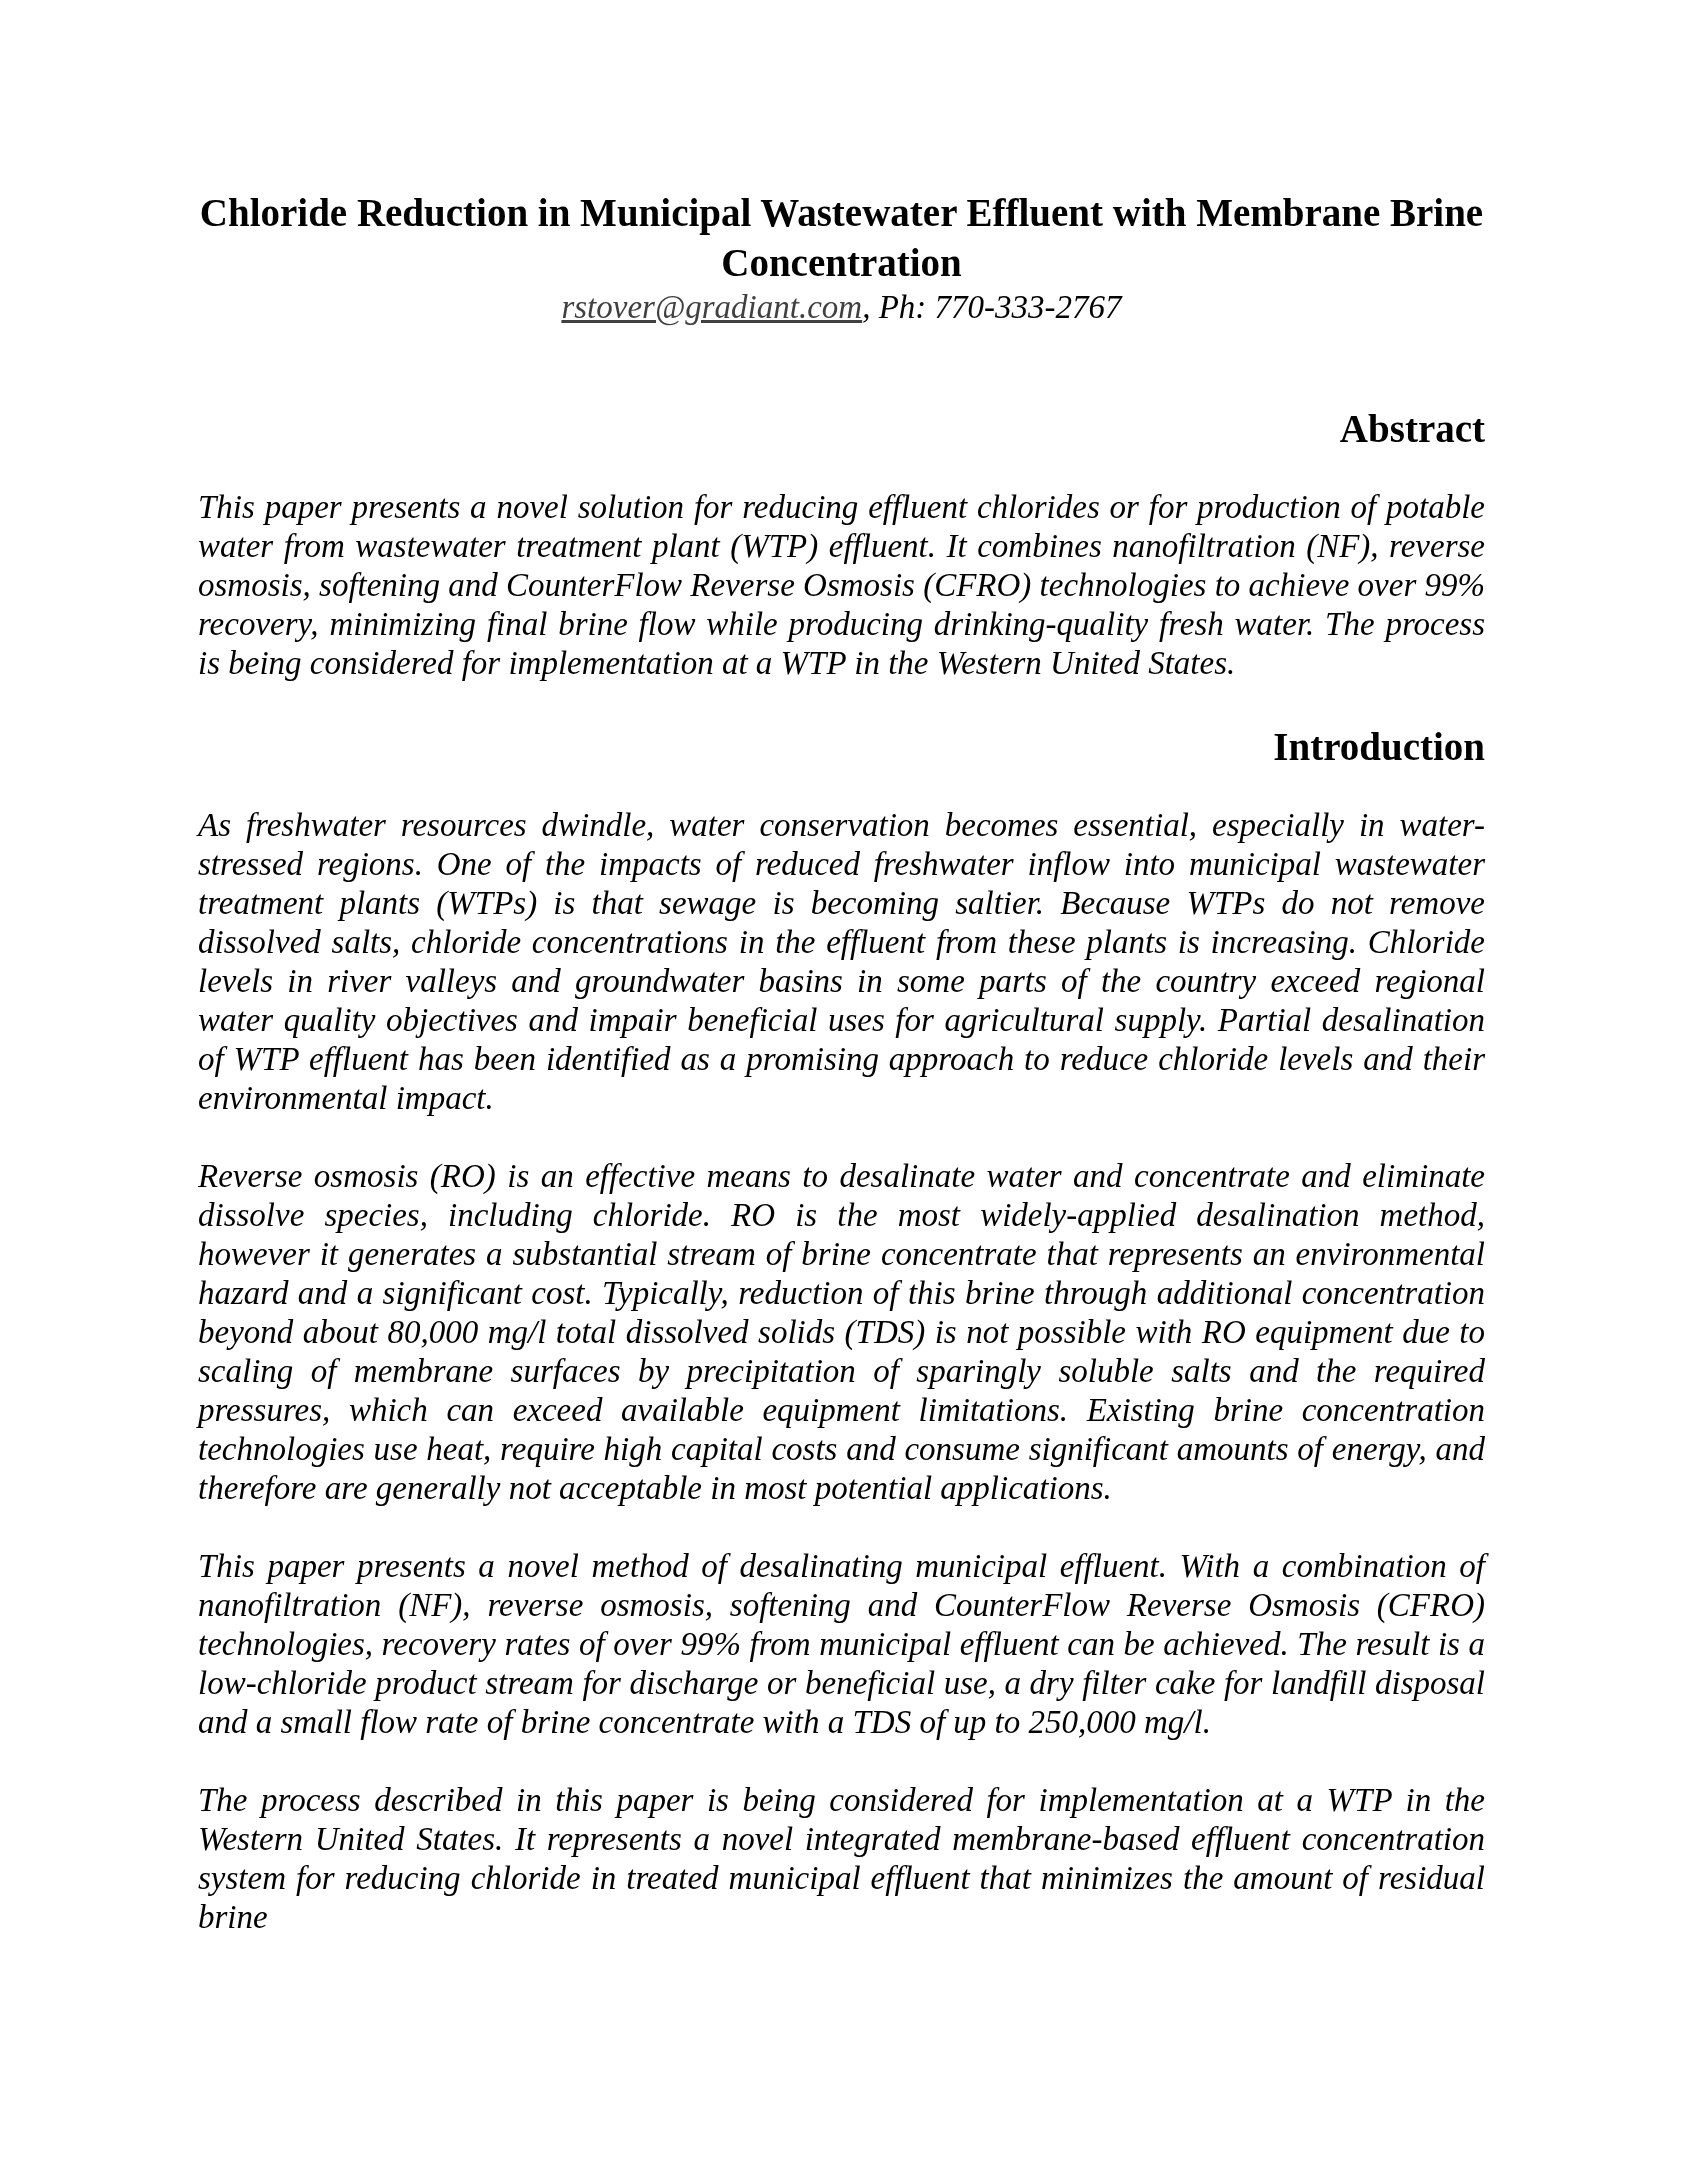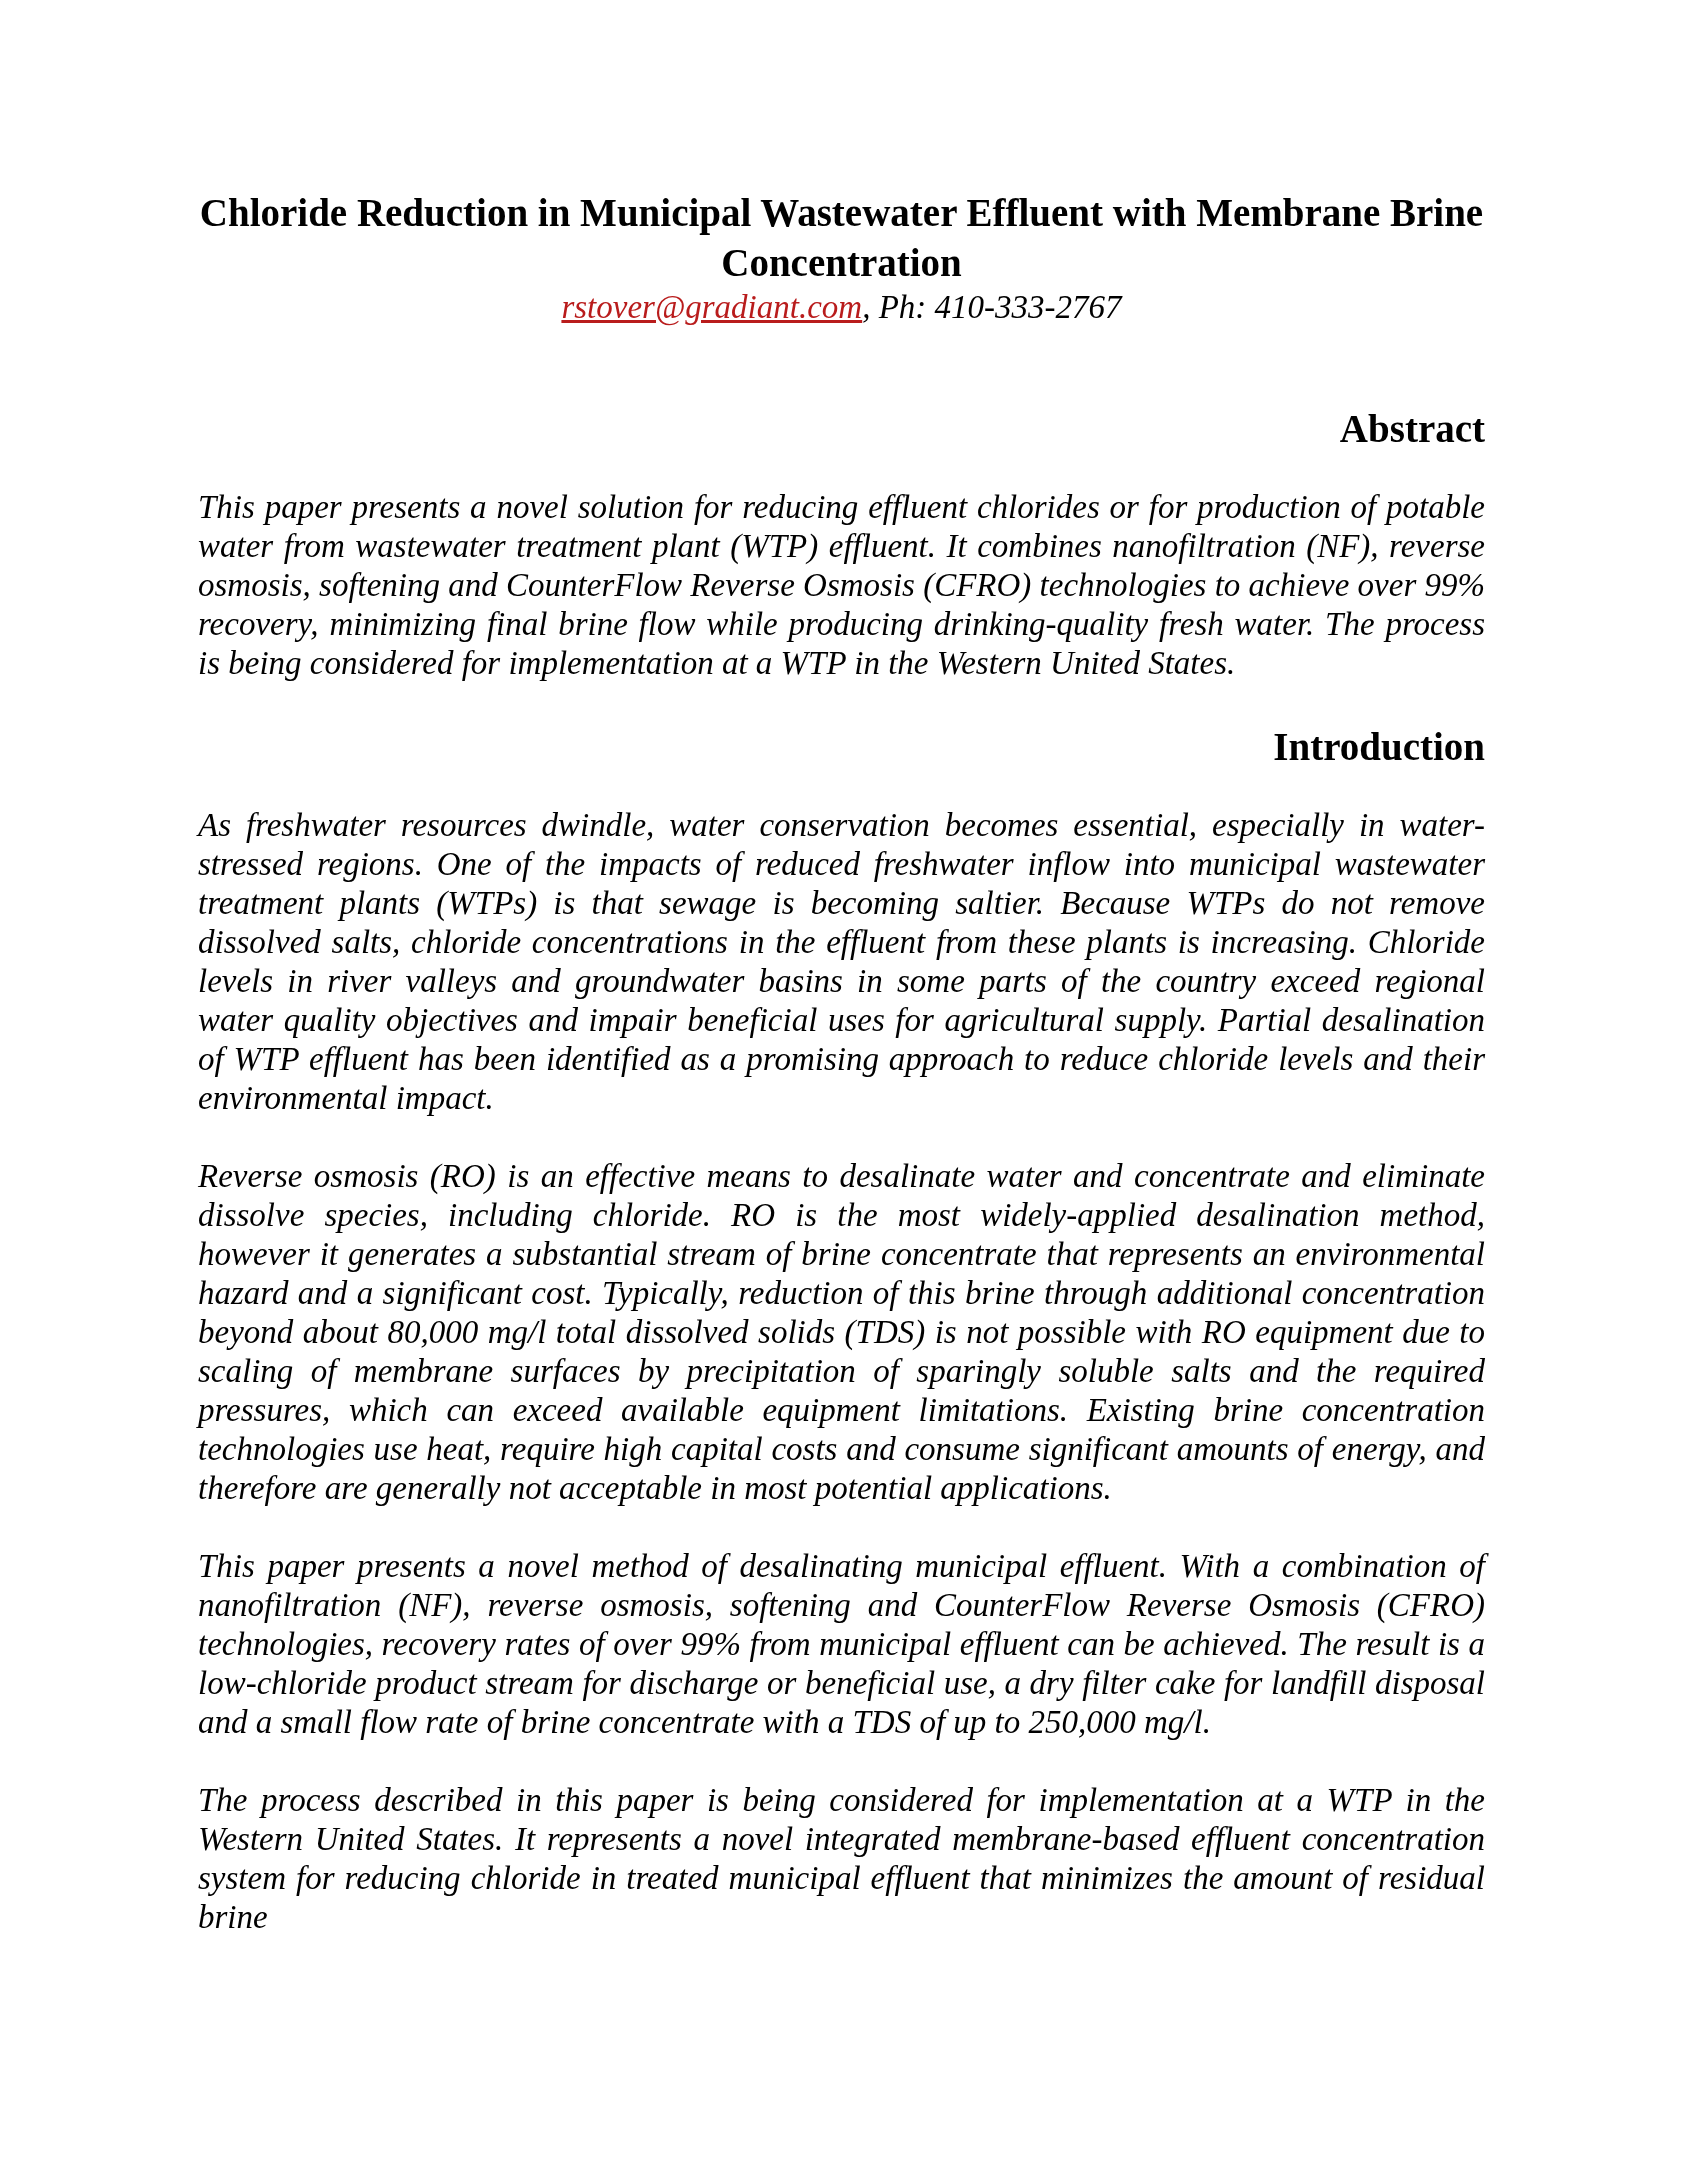--- a/index.html
+++ b/index.html
@@ -27,21 +27,21 @@
     margin: 32px 0 0 0;
     text-align: center;
     font-style: italic;
   }
   .contact-line {
     margin: 0;
     text-align: center;
     font-style: italic;
   }
   .email-link {
-    color: #b91c1c;
+    color: #404040;
     text-decoration: underline;
   }
   .section-heading {
     font-size: 39px;
     line-height: 50px;
     font-weight: 700;
     text-align: right;
   }
   .heading-abstract { margin: 77px 0 34px 0; }
   .heading-introduction { margin: 12px 0 34px 0; }
@@ -61,21 +61,21 @@
   }
 </style>
 </head>
 <body>
 
 <div class="page">
 
   <h1 class="paper-title">Chloride Reduction in Municipal Wastewater Effluent with Membrane Brine Concentration</h1>
 
 
-  <p class="contact-line"><a class="email-link" href="#">rstover@gradiant.com</a><span>, Ph: 410-333-2767</span></p>
+  <p class="contact-line"><a class="email-link" href="#">rstover@gradiant.com</a><span>, Ph: 770-333-2767</span></p>
 
   <h2 class="section-heading heading-abstract">Abstract</h2>
 
   <p class="body-para">This paper presents a novel solution for reducing effluent chlorides or for production of potable water from wastewater treatment plant (WTP) effluent. It combines nanofiltration (NF), reverse osmosis, softening and CounterFlow Reverse Osmosis (CFRO) technologies to achieve over 99% recovery, minimizing final brine flow while producing drinking-quality fresh water. The process is being considered for implementation at a WTP in the Western United States.</p>
 
   <h2 class="section-heading heading-introduction">Introduction</h2>
 
   <p class="body-para">As freshwater resources dwindle, water conservation becomes essential, especially in water-stressed regions. One of the impacts of reduced freshwater inflow into municipal wastewater treatment plants (WTPs) is that sewage is becoming saltier. Because WTPs do not remove dissolved salts, chloride concentrations in the effluent from these plants is increasing. Chloride levels in river valleys and groundwater basins in some parts of the country exceed regional water quality objectives and impair beneficial uses for agricultural supply. Partial desalination of WTP effluent has been identified as a promising approach to reduce chloride levels and their environmental impact.</p>
 
   <p class="body-para">Reverse osmosis (RO) is an effective means to desalinate water and concentrate and eliminate dissolve species, including chloride. RO is the most widely-applied desalination method, however it generates a substantial stream of brine concentrate that represents an environmental hazard and a significant cost. Typically, reduction of this brine through additional concentration beyond about 80,000 mg/l total dissolved solids (TDS) is not possible with RO equipment due to scaling of membrane surfaces by precipitation of sparingly soluble salts and the required pressures, which can exceed available equipment limitations. Existing brine concentration technologies use heat, require high capital costs and consume significant amounts of energy, and therefore are generally not acceptable in most potential applications.</p>

